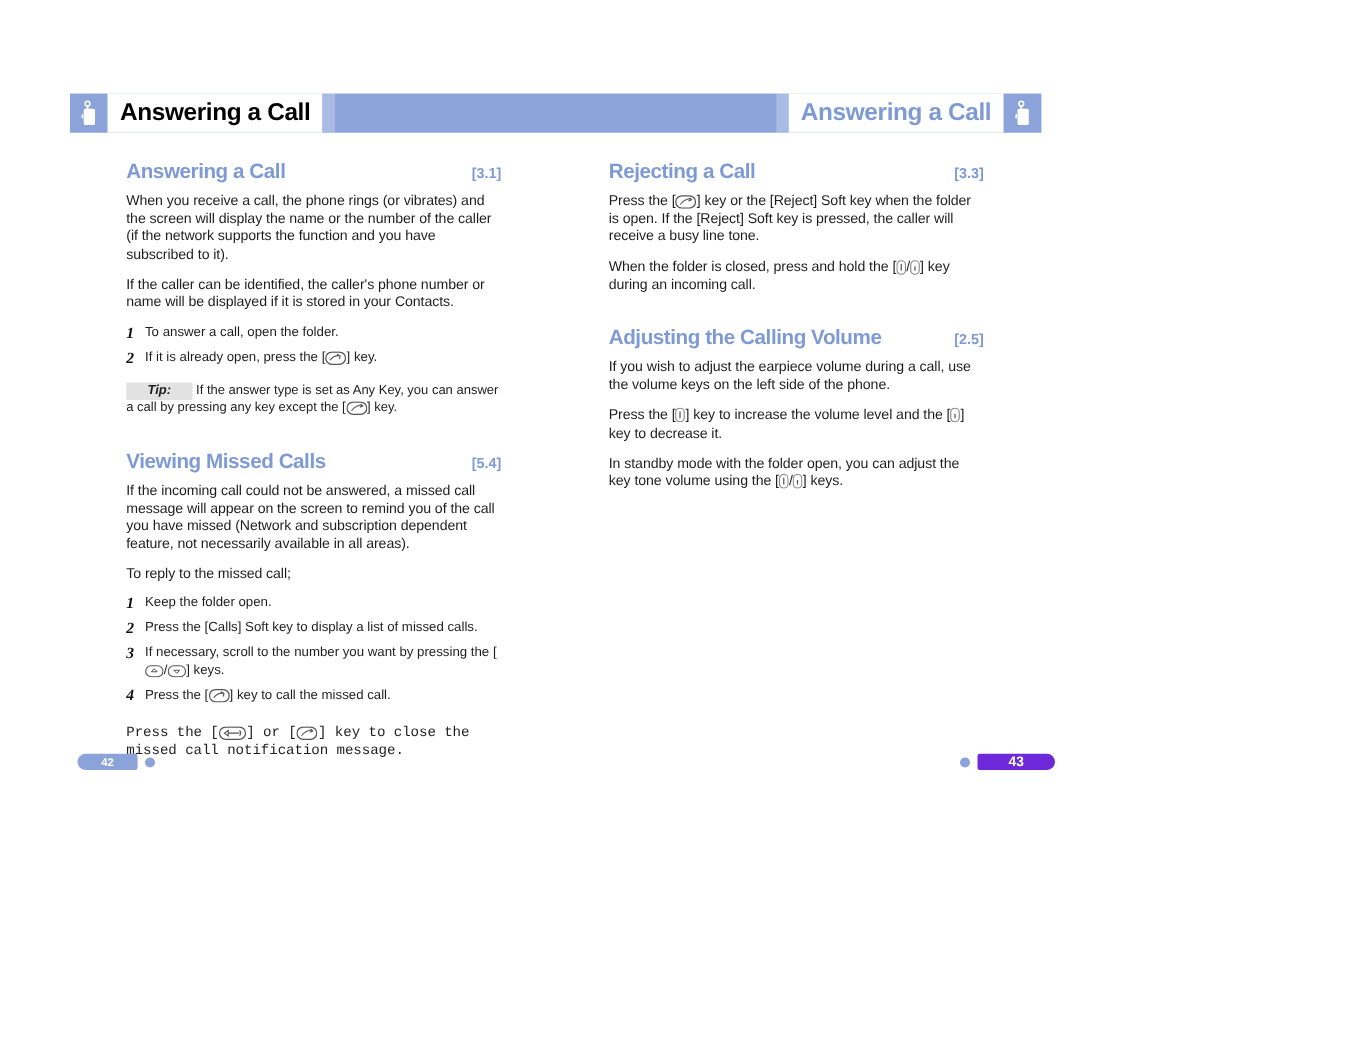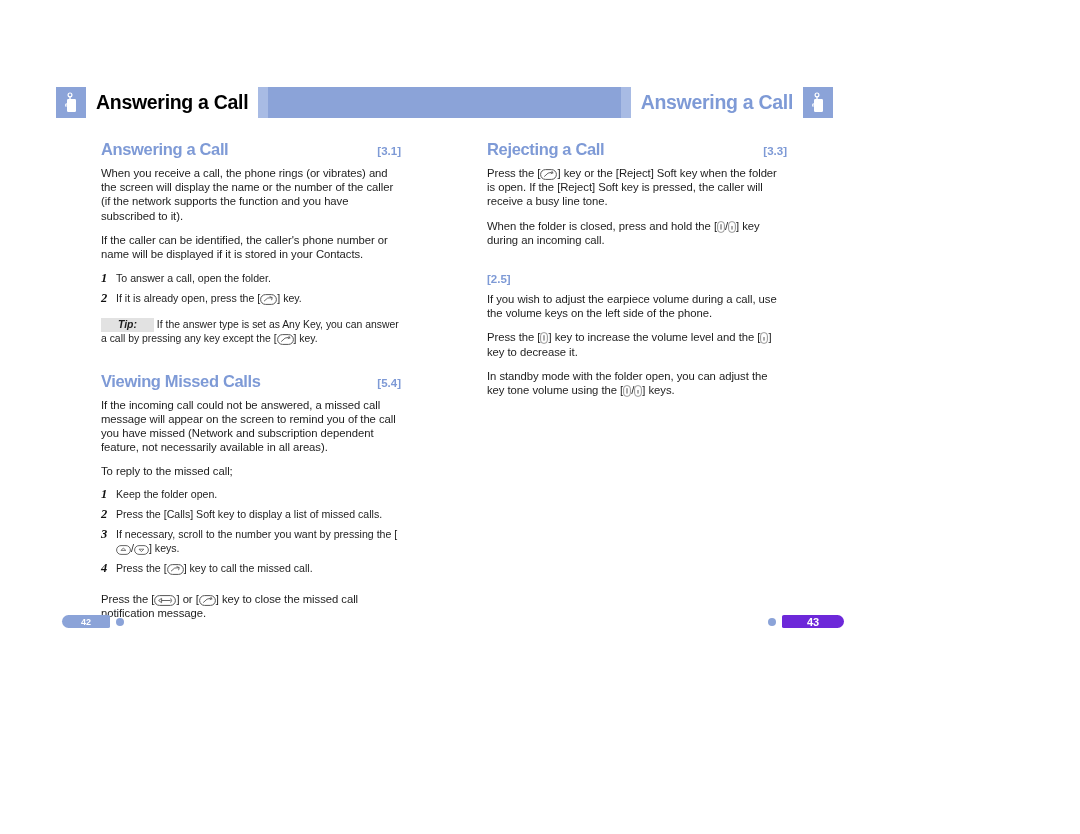--- a/index.html
+++ b/index.html
@@ -13,21 +13,20 @@
     height: 834px;
     font-family: "Liberation Sans", sans-serif;
     color: #1a1a1a;
     overflow: hidden;
   }
 
   .page {
     position: relative;
     width: 1080px;
     height: 661px;
-    margin-top: 12px;
   }
 
   
   .header {
     position: absolute;
     left: 56px;
     top: 75px;
     width: 777px;
     height: 31px;
     background: #8ba3d8;
@@ -311,21 +310,21 @@
       </div>
       <div class="step">
         <span class="step-num">4</span>
         <span class="step-txt"><span>Press the [</span><span class="key"><svg width="17" height="11" viewBox="0 0 17 11">
                 <rect x="0.6" y="0.6" width="15.8" height="9.8" rx="4.9" fill="none" stroke="#555" stroke-width="1"></rect>
                 <path d="M4 7.2 q3.2 -4.4 8.2 -3.6 M12.2 3.6 l-2.6 -1.1 M12.2 3.6 l-0.6 2.6" stroke="#555" stroke-width="0.9" fill="none"></path>
               </svg></span><span>] key to call the missed call.</span></span>
       </div>
     </div>
 
-    <p class="body" style="margin-top:16px;"><span>Press the [</span><span class="key"><svg width="22" height="11" viewBox="0 0 22 11">
+    <p class="body" style="margin-top:16px;font-family:Liberation Mono, monospace;"><span>Press the [</span><span class="key"><svg width="22" height="11" viewBox="0 0 22 11">
           <rect x="0.6" y="0.6" width="20.8" height="9.8" rx="4.9" fill="none" stroke="#555" stroke-width="1"></rect>
           <path d="M4.6 5.5 l3 -2.2 0 4.4 z M7.6 5.5 l9 0" stroke="#555" stroke-width="0.9" fill="none"></path>
           <path d="M16.6 3.4 q2 2.1 0 4.2" stroke="#555" stroke-width="0.9" fill="none"></path>
         </svg></span><span>] or [</span><span class="key"><svg width="17" height="11" viewBox="0 0 17 11">
           <rect x="0.6" y="0.6" width="15.8" height="9.8" rx="4.9" fill="none" stroke="#555" stroke-width="1"></rect>
           <path d="M4.2 7.6 q3.4 -4.6 8.6 -4.6 M11.6 2.4 l1.6 1.4 -2.4 0.9" stroke="#555" stroke-width="0.9" fill="none"></path>
         </svg></span><span>] key to close the missed call notification message.</span></p>
   </div>
 
   <div class="col col-right">
@@ -342,20 +341,21 @@
 
     <p class="body"><span>When the folder is closed, press and hold the [</span><span class="key"><svg width="8" height="12" viewBox="0 0 8 12">
           <rect x="0.6" y="0.6" width="6.8" height="10.8" rx="3.2" fill="none" stroke="#888" stroke-width="0.9"></rect>
           <path d="M4 3.2 l0 5.4" stroke="#555" stroke-width="1" fill="none"></path>
         </svg></span><span>/</span><span class="key"><svg width="8" height="12" viewBox="0 0 8 12">
           <rect x="0.6" y="0.6" width="6.8" height="10.8" rx="3.2" fill="none" stroke="#888" stroke-width="0.9"></rect>
           <path d="M4 5 l0 3.6" stroke="#555" stroke-width="1" fill="none"></path>
         </svg></span><span>] key during an incoming call.</span></p>
 
     <div class="sec-head spaced">
+      <span class="sec-title">Adjusting the Calling Volume</span>
       <span class="sec-num">[2.5]</span>
     </div>
 
     <p class="body">If you wish to adjust the earpiece volume during a call, use the volume keys on the left side of the phone.</p>
 
     <p class="body"><span>Press the [</span><span class="key"><svg width="8" height="12" viewBox="0 0 8 12">
           <rect x="0.6" y="0.6" width="6.8" height="10.8" rx="3.2" fill="none" stroke="#888" stroke-width="0.9"></rect>
           <path d="M4 3.2 l0 5.4" stroke="#555" stroke-width="1" fill="none"></path>
         </svg></span><span>] key to increase the volume level and the [</span><span class="key"><svg width="8" height="12" viewBox="0 0 8 12">
           <rect x="0.6" y="0.6" width="6.8" height="10.8" rx="3.2" fill="none" stroke="#888" stroke-width="0.9"></rect>

